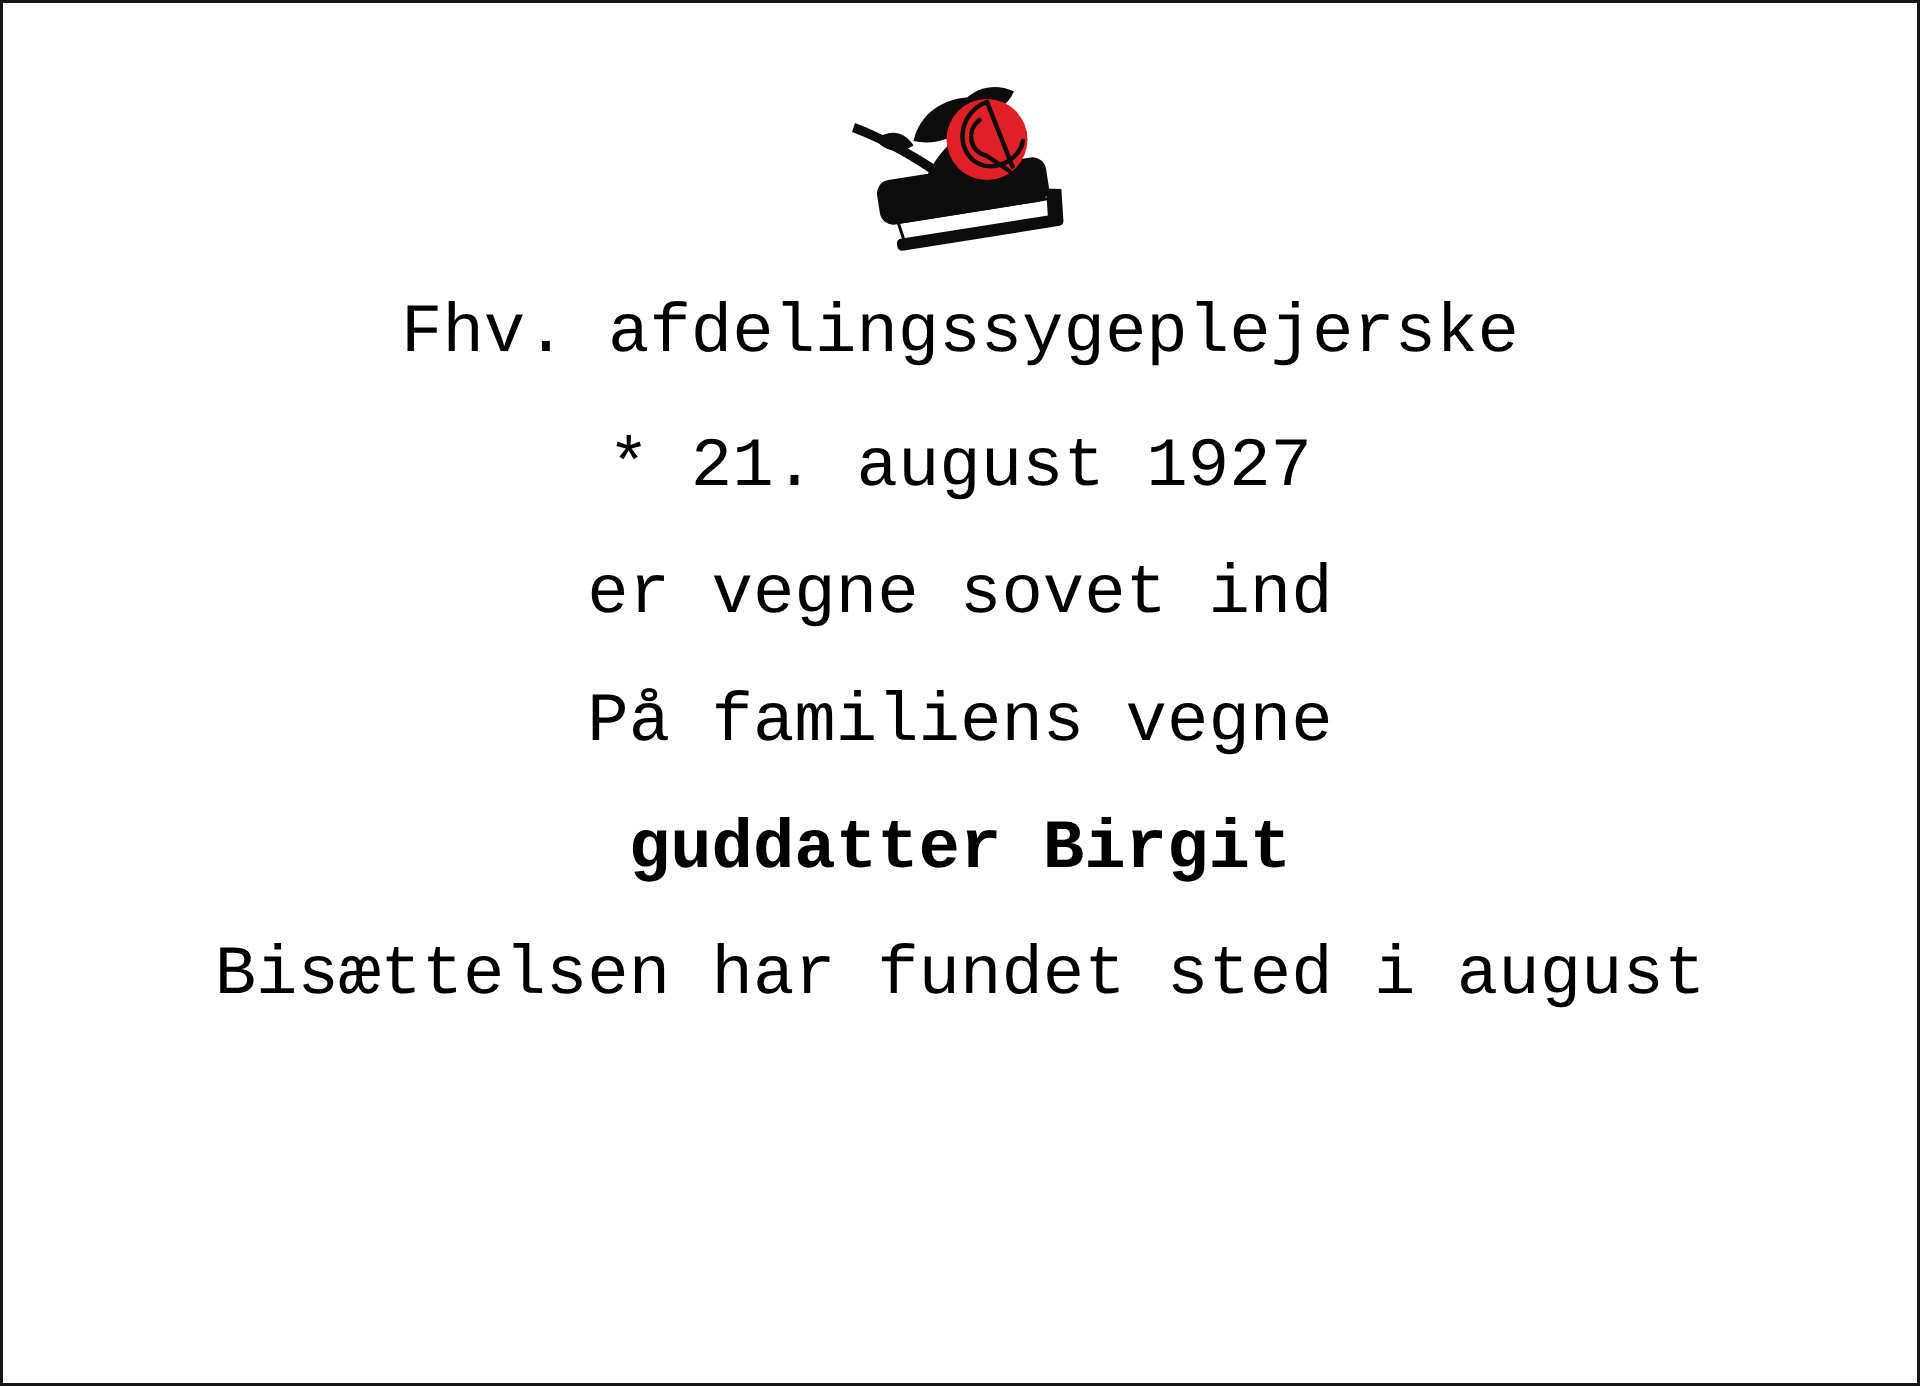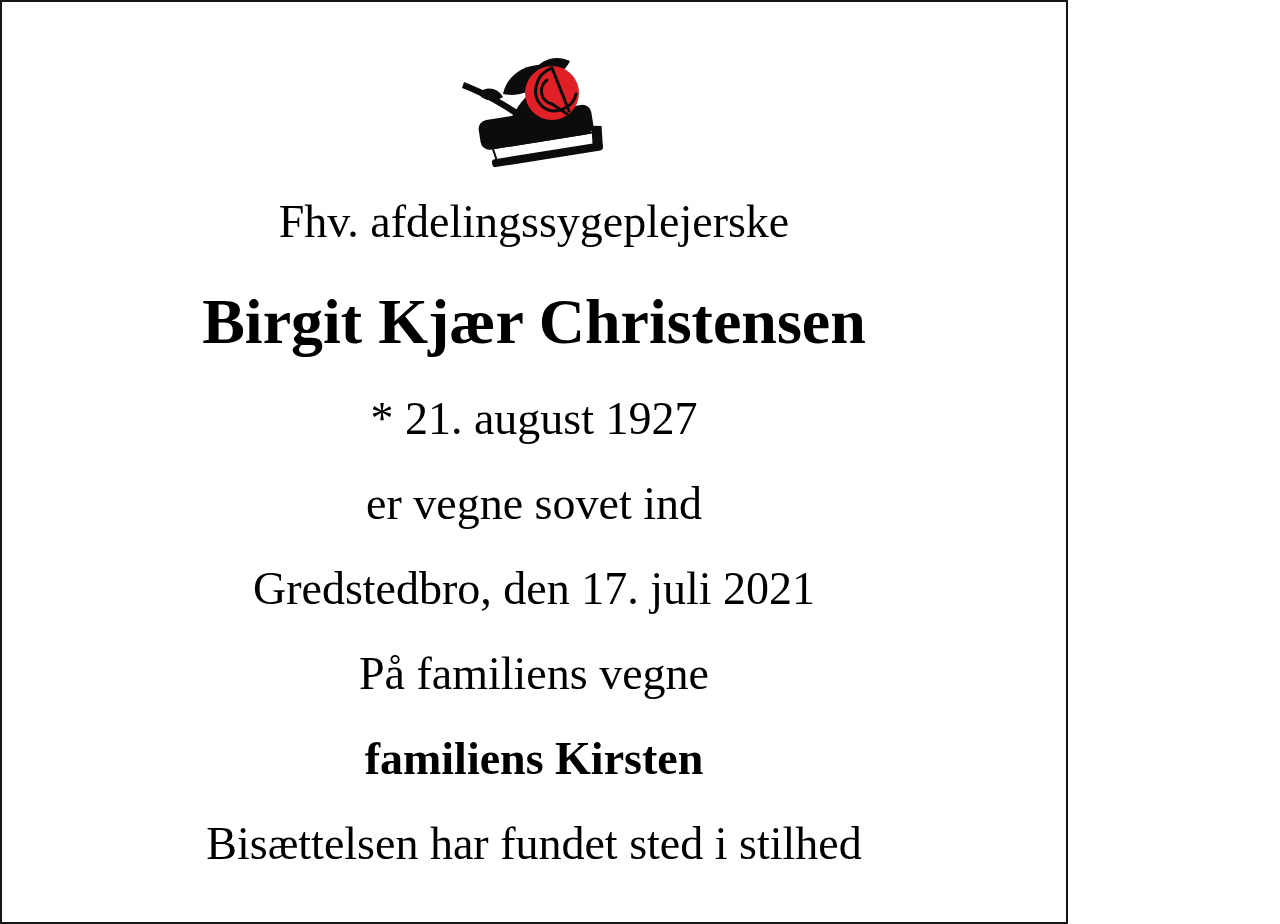--- a/index.html
+++ b/index.html
@@ -2,26 +2,26 @@
 <html><head>
 <meta charset="utf-8">
 <style>
   html, body {
     margin: 0;
     padding: 0;
     background: #ffffff;
   }
   .page {
     position: relative;
-    width: 1068px;
+    width: 1280px;
     height: 924px;
     box-sizing: border-box;
     border: 2px solid var(--border-color, #161616);
     background: var(--bg-color, #ffffff);
-    font-family: Liberation Serif, serif;
+    font-family: Liberation Mono, monospace;
     color: var(--ink-color, #000000);
     display: flex;
     flex-direction: column;
     align-items: center;
     overflow: hidden;
   }
   .emblem {
     margin-top: 54px;
     width: 150px;
     height: 114px;
@@ -79,27 +79,25 @@
 
     <circle cx="93" cy="37" r="27" fill="#e01f26"></circle>
 
     <path d="M93 12 C 76 18, 71 40, 84 51 C 96 60, 114 52, 117 38" fill="none" stroke="#0c0c0c" stroke-width="3" stroke-linecap="round"></path>
     <path d="M88 24 C 79 31, 81 45, 93 48 L 108 58" fill="none" stroke="#0c0c0c" stroke-width="3" stroke-linecap="round"></path>
     <path d="M93 12 L 110 55" fill="none" stroke="#0c0c0c" stroke-width="3" stroke-linecap="round"></path>
   </svg>
 
   <div class="line profession">Fhv. afdelingssygeplejerske</div>
 
-  <div class="name">Birgit Kjær Christensen</div>
 
   <div class="line birth">* 21. august 1927</div>
 
   <div class="line death">er vegne sovet ind</div>
 
-  <div class="line place">Gredstedbro, den 17. juli 2021</div>
 
   <div class="line behalf">På familiens vegne</div>
 
-  <div class="line signer">familiens Kirsten</div>
+  <div class="line signer">guddatter Birgit</div>
 
-  <div class="line ceremony">Bisættelsen har fundet sted i stilhed</div>
+  <div class="line ceremony">Bisættelsen har fundet sted i august</div>
 
 </div>
 
 </body></html>

